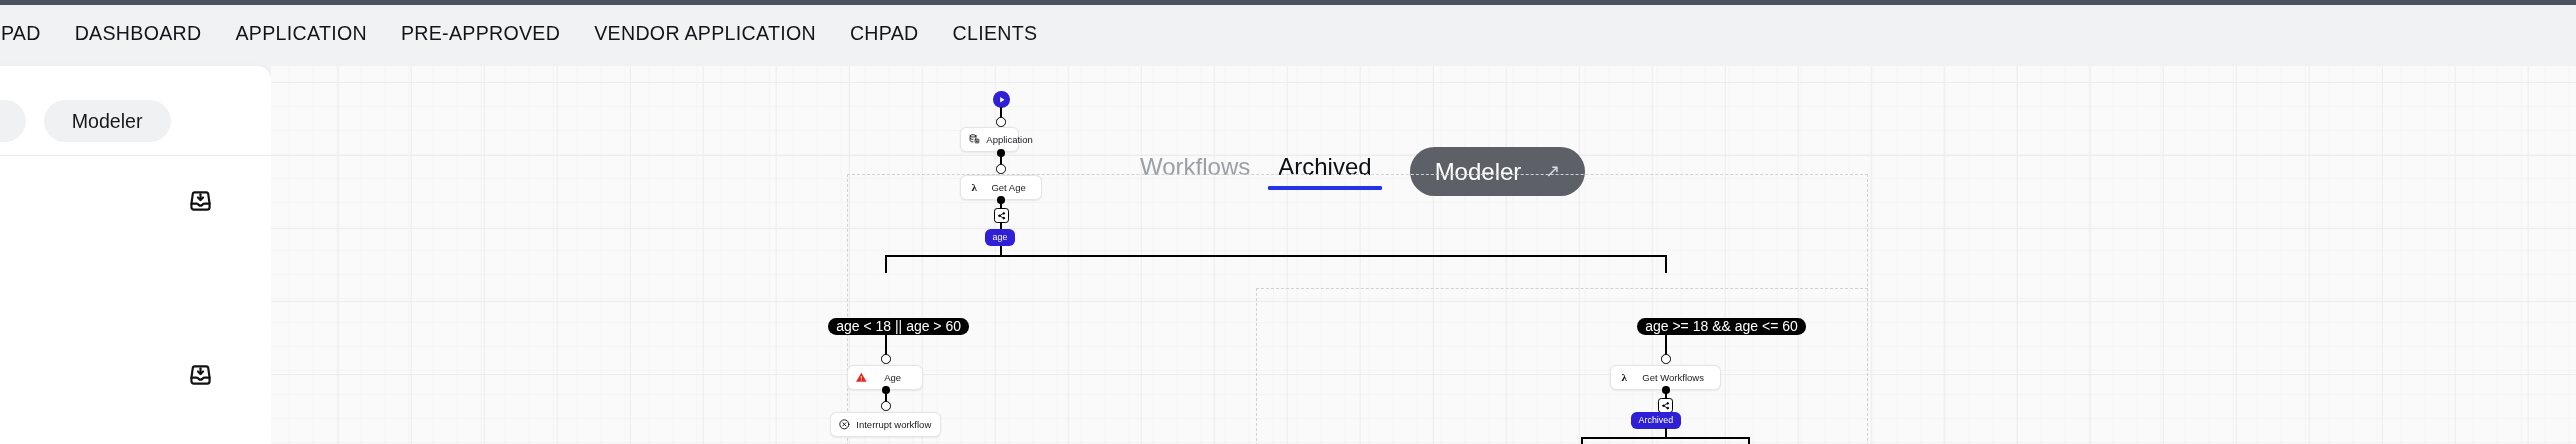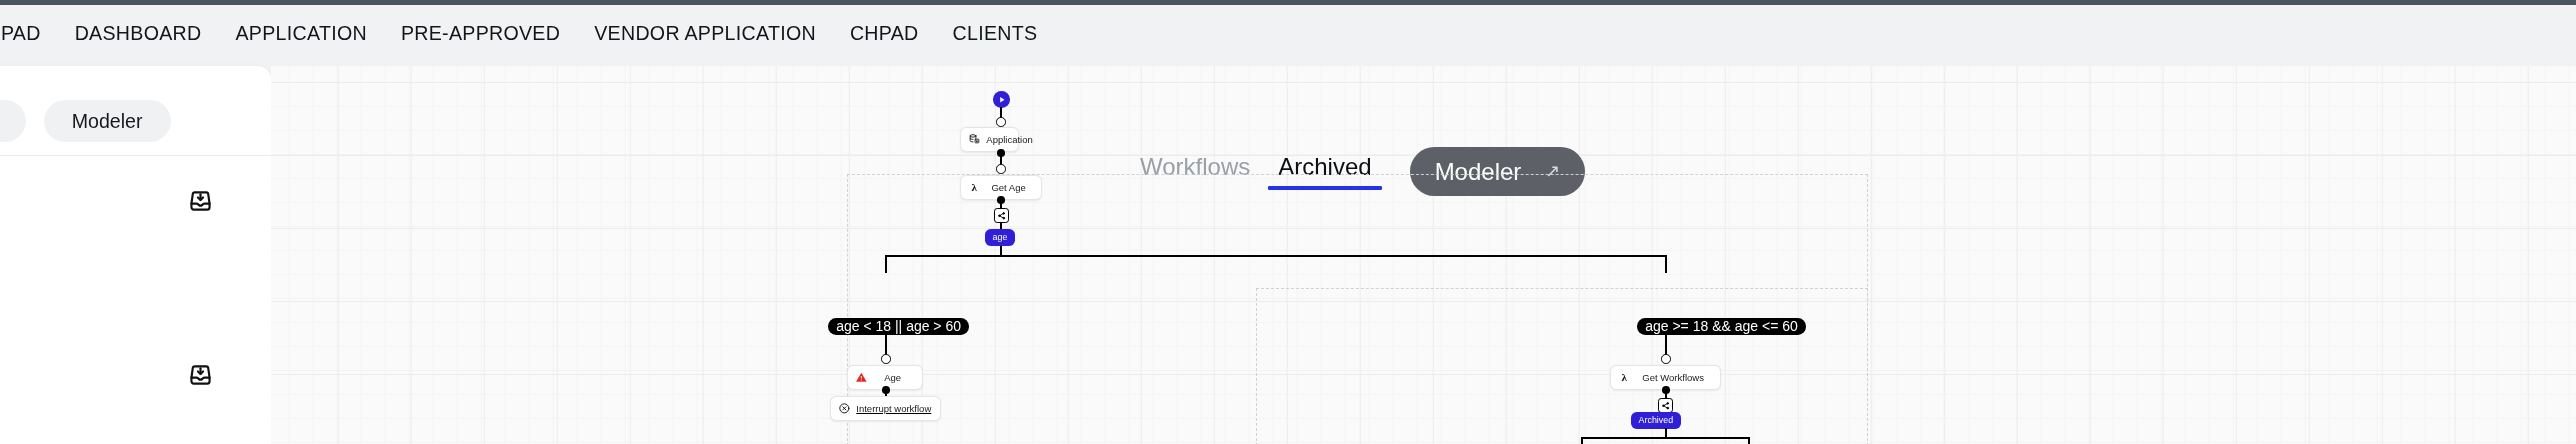--- a/index.html
+++ b/index.html
@@ -313,21 +313,21 @@
             <rect x="11.1" y="9.4" width="1.8" height="5.4" rx="0.9" fill="#fff"></rect>
             <circle cx="12" cy="17.1" r="1.1" fill="#fff"></circle>
           </svg>
         </span>
         <span class="nd-label">Age</span>
       </div>
       <div class="port-out" style="left:611px; top:320px;"></div>
       <div class="edge-v" style="left:614px; top:324px; height:16px;"></div>
 
       <div class="port-in" style="left:610px; top:335px;"></div>
-      <div class="node" style="left:559px; top:330px; width:111px;text-decoration:underline;">
+      <div class="node" style="left:559px; top:346px; width:111px;">
         <span class="nd-icon">
           <svg viewBox="0 0 24 24" width="12.7" height="12.7" fill="none" stroke="#111" stroke-width="1.8" stroke-linecap="round">
             <circle cx="12" cy="12" r="8.6"></circle>
               <path d="M9 9l6 6"></path>
               <path d="M15 9l-6 6"></path>
           </svg>
         </span>
         <span class="nd-label">Interrupt workflow</span>
       </div>
 

